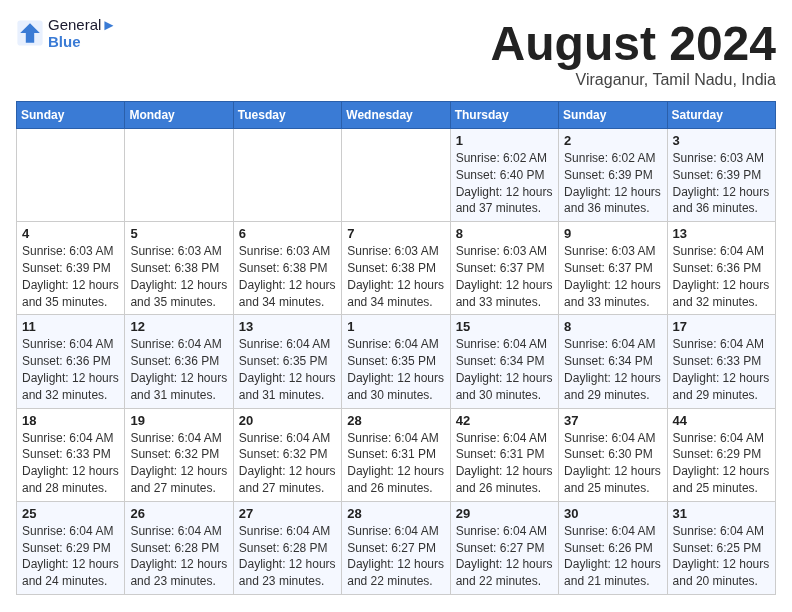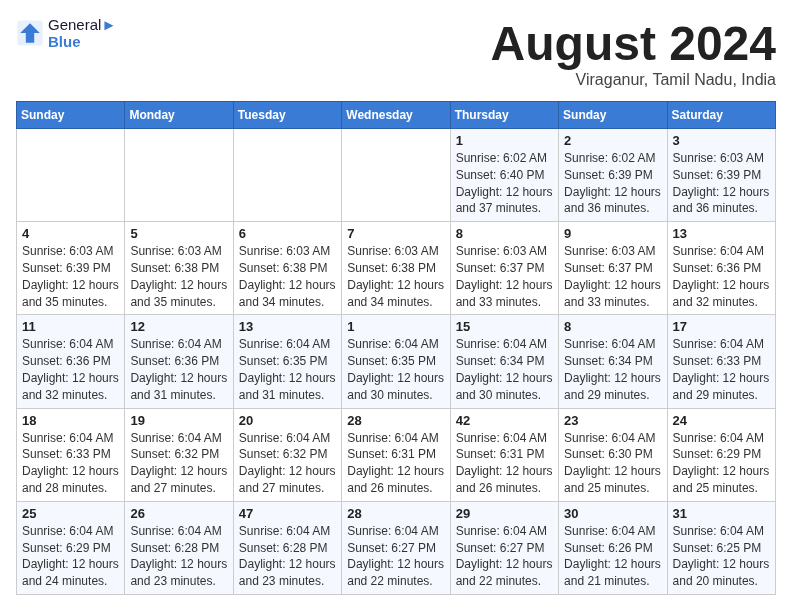--- a/index.html
+++ b/index.html
@@ -276,28 +276,28 @@
 and 26 minutes.</div>
         </td>
         <td>
           <span class="day-num">42</span>
           <div class="day-detail" style="white-space: pre-line;">Sunrise: 6:04 AM
 Sunset: 6:31 PM
 Daylight: 12 hours
 and 26 minutes.</div>
         </td>
         <td>
-          <span class="day-num">23</span>
+          <span class="day-num">37</span>
           <div class="day-detail" style="white-space: pre-line;">Sunrise: 6:04 AM
 Sunset: 6:30 PM
 Daylight: 12 hours
 and 25 minutes.</div>
         </td>
         <td>
-          <span class="day-num">24</span>
+          <span class="day-num">44</span>
           <div class="day-detail" style="white-space: pre-line;">Sunrise: 6:04 AM
 Sunset: 6:29 PM
 Daylight: 12 hours
 and 25 minutes.</div>
         </td>
       </tr>
       <tr>
         <td>
           <span class="day-num">25</span>
           <div class="day-detail" style="white-space: pre-line;">Sunrise: 6:04 AM
@@ -306,21 +306,21 @@
 and 24 minutes.</div>
         </td>
         <td>
           <span class="day-num">26</span>
           <div class="day-detail" style="white-space: pre-line;">Sunrise: 6:04 AM
 Sunset: 6:28 PM
 Daylight: 12 hours
 and 23 minutes.</div>
         </td>
         <td>
-          <span class="day-num">47</span>
+          <span class="day-num">27</span>
           <div class="day-detail" style="white-space: pre-line;">Sunrise: 6:04 AM
 Sunset: 6:28 PM
 Daylight: 12 hours
 and 23 minutes.</div>
         </td>
         <td>
           <span class="day-num">28</span>
           <div class="day-detail" style="white-space: pre-line;">Sunrise: 6:04 AM
 Sunset: 6:27 PM
 Daylight: 12 hours

